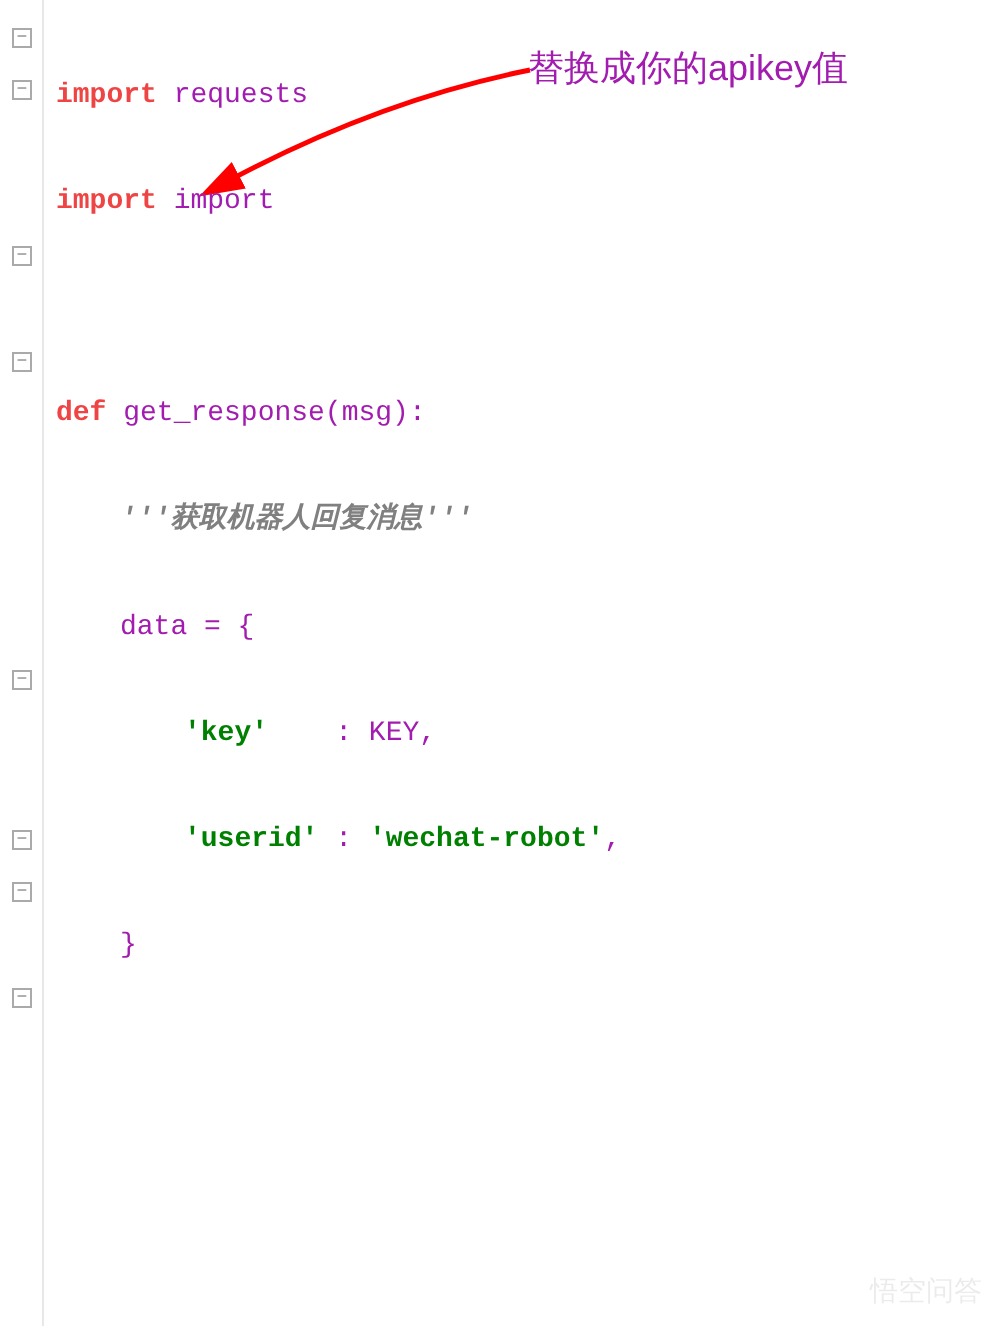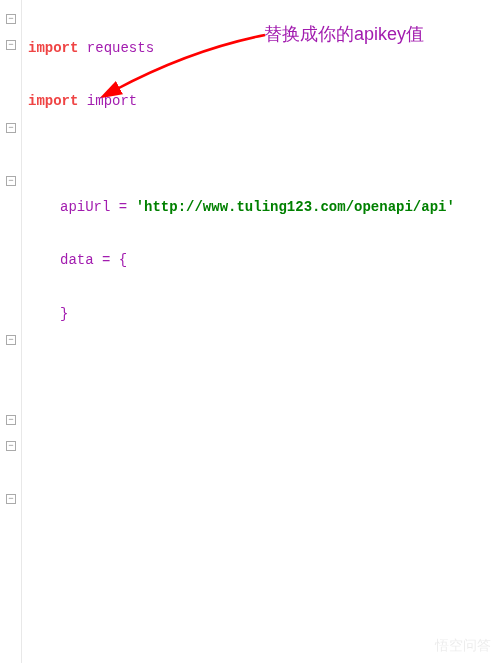--- a/index.html
+++ b/index.html
@@ -104,22 +104,25 @@
       <path d="M0,2 L0,8 L9,5 z" fill="#ff0000"></path>
     </marker>
   </defs>
   <path d="M165,5 Q90,20 15,60" stroke="#ff0000" stroke-width="2.5" fill="none" marker-end="url(#ah)"></path>
 </svg>
 
 <div class="code-area">
 <div class="line"><span class="kw">import</span><span class="plain"> requests</span></div>
 <div class="line"><span class="kw">import</span><span class="plain"> import</span></div>
 <div class="line">&nbsp;</div>
-<div class="line ind1"><span class="plain">apiUrl = </span><span class="str">'http://www.tuling123.com/openapi/api'</span></div>
+<div class="line"><span class="kw">def</span><span class="plain"> get_response(msg):</span></div>
+<div class="line ind1"><span class="docstr">'''获取机器人回复消息'''</span></div>
 <div class="line ind1"><span class="plain">data = {</span></div>
+<div class="line ind2"><span class="str">'key'</span><span class="plain">    : KEY,</span></div>
+<div class="line ind2"><span class="str">'userid'</span><span class="plain"> : </span><span class="str">'wechat-robot'</span><span class="plain">,</span></div>
 <div class="line ind1"><span class="plain">}</span></div>
 
 
 
 
 
 
 
 
 

